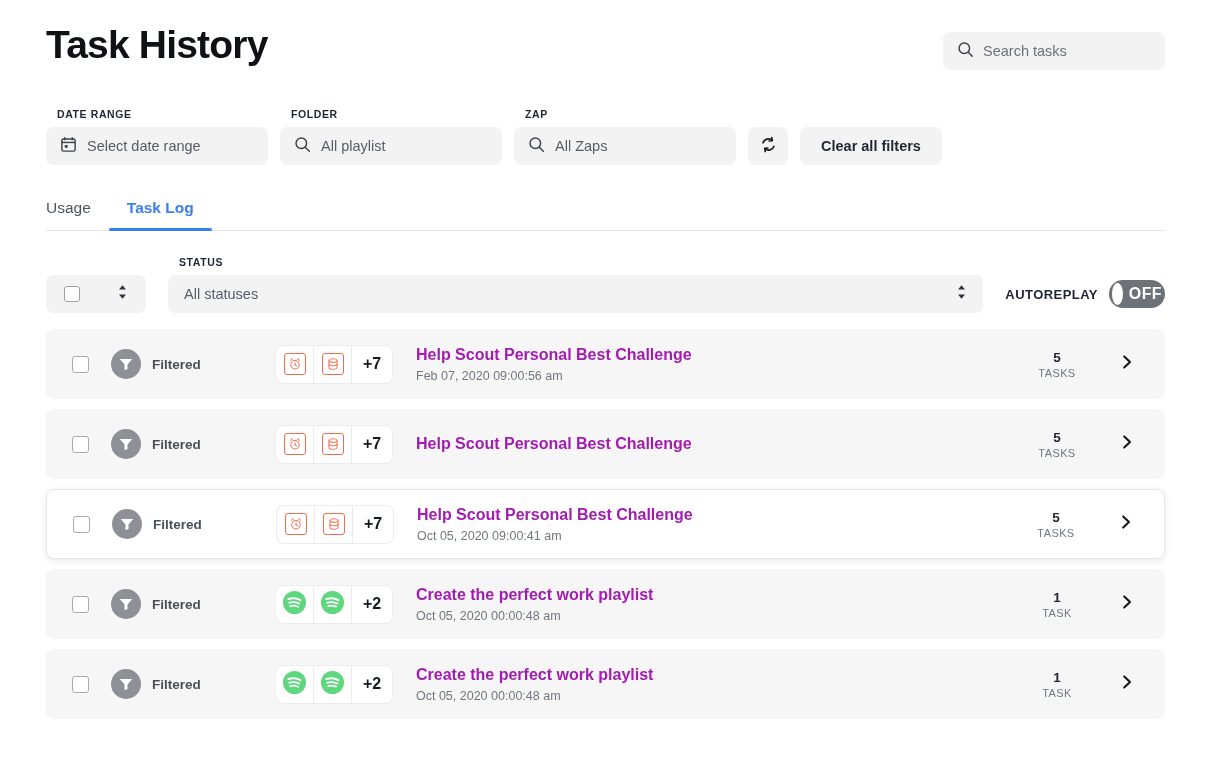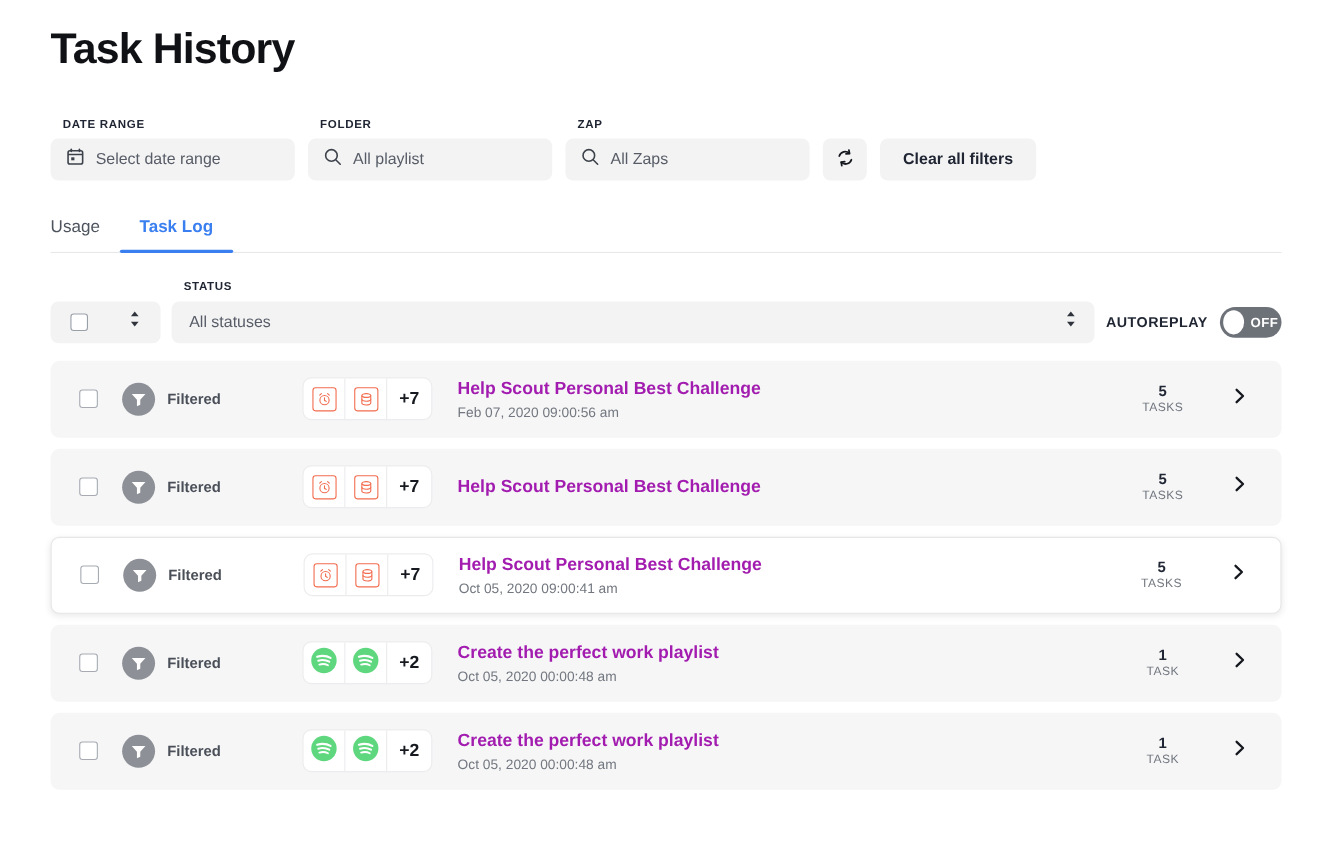--- a/index.html
+++ b/index.html
@@ -74,21 +74,21 @@
   }
   .tab:first-child { padding-left: 0; }
   .tab.active { color: #3a7ff0; font-weight: 700; }
   .tab.active::after {
     content: ""; position: absolute; left: 0; right: 0; bottom: -1px;
     height: 3px; background: #3a7ff0; border-radius: 2px;
   }
 
   
   .list-controls {
-    margin-top: 25px; display: flex; align-items: flex-end; gap: 10px;
+    margin-top: 25px; display: flex; align-items: flex-end; gap: 22px;
   }
   .select-all {
     width: 100px; height: 38px; border-radius: 7px; background: #f3f3f4;
     display: flex; align-items: center; justify-content: space-between;
     padding: 0 18px 0 18px; cursor: pointer;
   }
   .ckbox {
     width: 16px; height: 16px; border: 1.6px solid #9aa0a8;
     border-radius: 3px; background: #fff;
   }
@@ -105,21 +105,21 @@
   }
   .toggle {
     width: 56px; height: 28px; border-radius: 14px; background: #6d7178;
     display: flex; align-items: center; padding: 3px; cursor: pointer;
     position: relative;
   }
   .toggle .knob {
     width: 22px; height: 22px; border-radius: 50%; background: #fff;
   }
   .toggle .tg-text {
-    color: #fff; font-size: 12px; font-weight: 700; letter-spacing: 0.4px;
+    color: #fff; font-size: 16px; font-weight: 700; letter-spacing: 0.4px;
     margin-left: 6px;
   }
 
   
   .rows { margin-top: 16px; }
   .row {
     height: 70px; border-radius: 8px; background: #f6f6f7;
     display: flex; align-items: center; margin-bottom: 10px;
     padding: 0 18px 0 26px; cursor: pointer;
   }
@@ -177,20 +177,29 @@
     flex: 0 0 auto;
   }
 </style>
 </head>
 <body>
 
 <div class="page">
 
   <div class="header-row">
     <div class="page-title">Task History</div>
+    <div class="search-box">
+      <span>
+        <svg width="17" height="17" viewBox="0 0 20 20" fill="none">
+          <circle cx="8.6" cy="8.6" r="6.2" stroke="#3d424a" stroke-width="1.7"></circle>
+          <line x1="13.2" y1="13.2" x2="18" y2="18" stroke="#3d424a" stroke-width="1.7" stroke-linecap="round"></line>
+        </svg>
+      </span>
+      <span class="ph">Search tasks</span>
+    </div>
   </div>
 
   <div class="filters">
 
     <div class="filter-group">
       <div class="filter-label">DATE RANGE</div>
       <div class="filter-field f-date">
         <span>
           <svg width="17" height="17" viewBox="0 0 20 20" fill="none">
             <rect x="2.2" y="3.6" width="15.6" height="14.2" rx="2" stroke="#3d424a" stroke-width="1.7"></rect>

